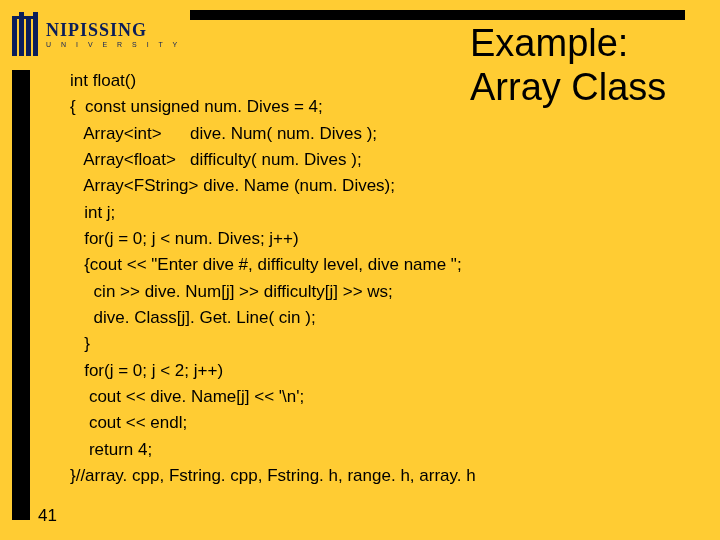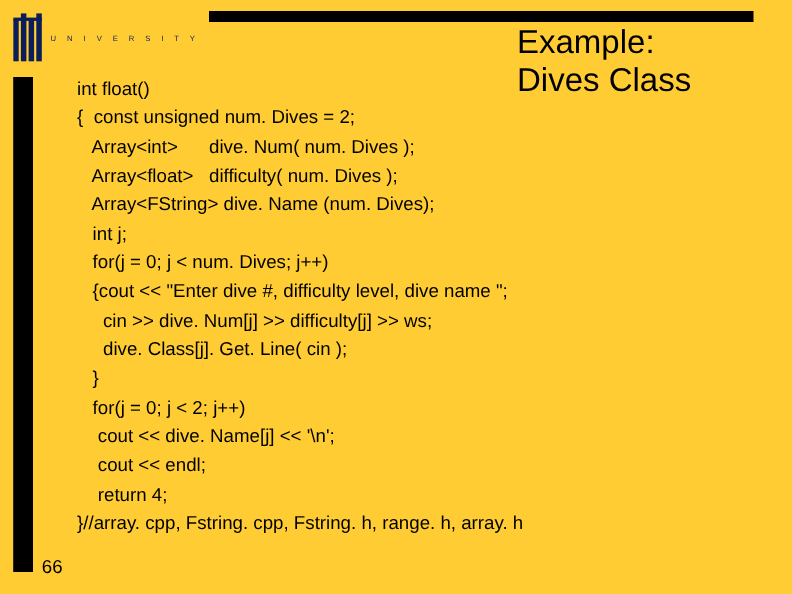--- a/index.html
+++ b/index.html
@@ -59,21 +59,21 @@
     left: 12px;
     width: 18px;
     height: 450px;
     background: #000;
   }
   .title {
     position: absolute;
     top: 22px;
     left: 470px;
     width: 230px;
-    font-size: 30px;
+    font-size: 38px;
     color: #000;
     line-height: 1.15;
   }
   .body {
     position: absolute;
     top: 68px;
     left: 70px;
     width: 600px;
     font-size: 17px;
     color: #000;
@@ -96,44 +96,45 @@
 
   <div class="logo">
     <svg class="logo-mark" width="28" height="44" viewBox="0 0 28 44">
       <rect x="0" y="6" width="5" height="38" fill="#0b1e5a"></rect>
       <rect x="7" y="0" width="5" height="44" fill="#0b1e5a"></rect>
       <rect x="14" y="6" width="5" height="38" fill="#0b1e5a"></rect>
       <rect x="21" y="0" width="5" height="44" fill="#0b1e5a"></rect>
       <rect x="0" y="4" width="26" height="3" fill="#0b1e5a"></rect>
     </svg>
     <div class="logo-text">
+      <span class="logo-name">NIPISSING</span>
       <span class="logo-sub">U N I V E R S I T Y</span>
     </div>
   </div>
 
   <div class="top-bar"></div>
   <div class="left-bar"></div>
 
   <div class="title">
     <span>Example:</span><br>
-    <span>Dives Class</span><br>
+    <span>Array Class</span><br>
   </div>
 
   <div class="body"><span>int float()</span>
-<span>{  const unsigned num. Dives = 2;</span>
+<span>{  const unsigned num. Dives = 4;</span>
 <span>   Array&lt;int&gt;      dive. Num( num. Dives );</span>
 <span>   Array&lt;float&gt;   difficulty( num. Dives );</span>
 <span>   Array&lt;FString&gt; dive. Name (num. Dives);</span>
 <span>   int j;</span>
 <span>   for(j = 0; j &lt; num. Dives; j++)</span>
 <span>   {cout &lt;&lt; "Enter dive #, difficulty level, dive name ";</span>
 <span>     cin &gt;&gt; dive. Num[j] &gt;&gt; difficulty[j] &gt;&gt; ws;</span>
 <span>     dive. Class[j]. Get. Line( cin );</span>
 <span>   }</span>
 <span>   for(j = 0; j &lt; 2; j++)</span>
 <span>    cout &lt;&lt; dive. Name[j] &lt;&lt; '\n';</span>
 <span>    cout &lt;&lt; endl;</span>
 <span>    return 4;</span>
 <span>}//array. cpp, Fstring. cpp, Fstring. h, range. h, array. h</span></div>
 
-  <div class="page-num">66</div>
+  <div class="page-num">41</div>
 
 </div>
 
 </body></html>

